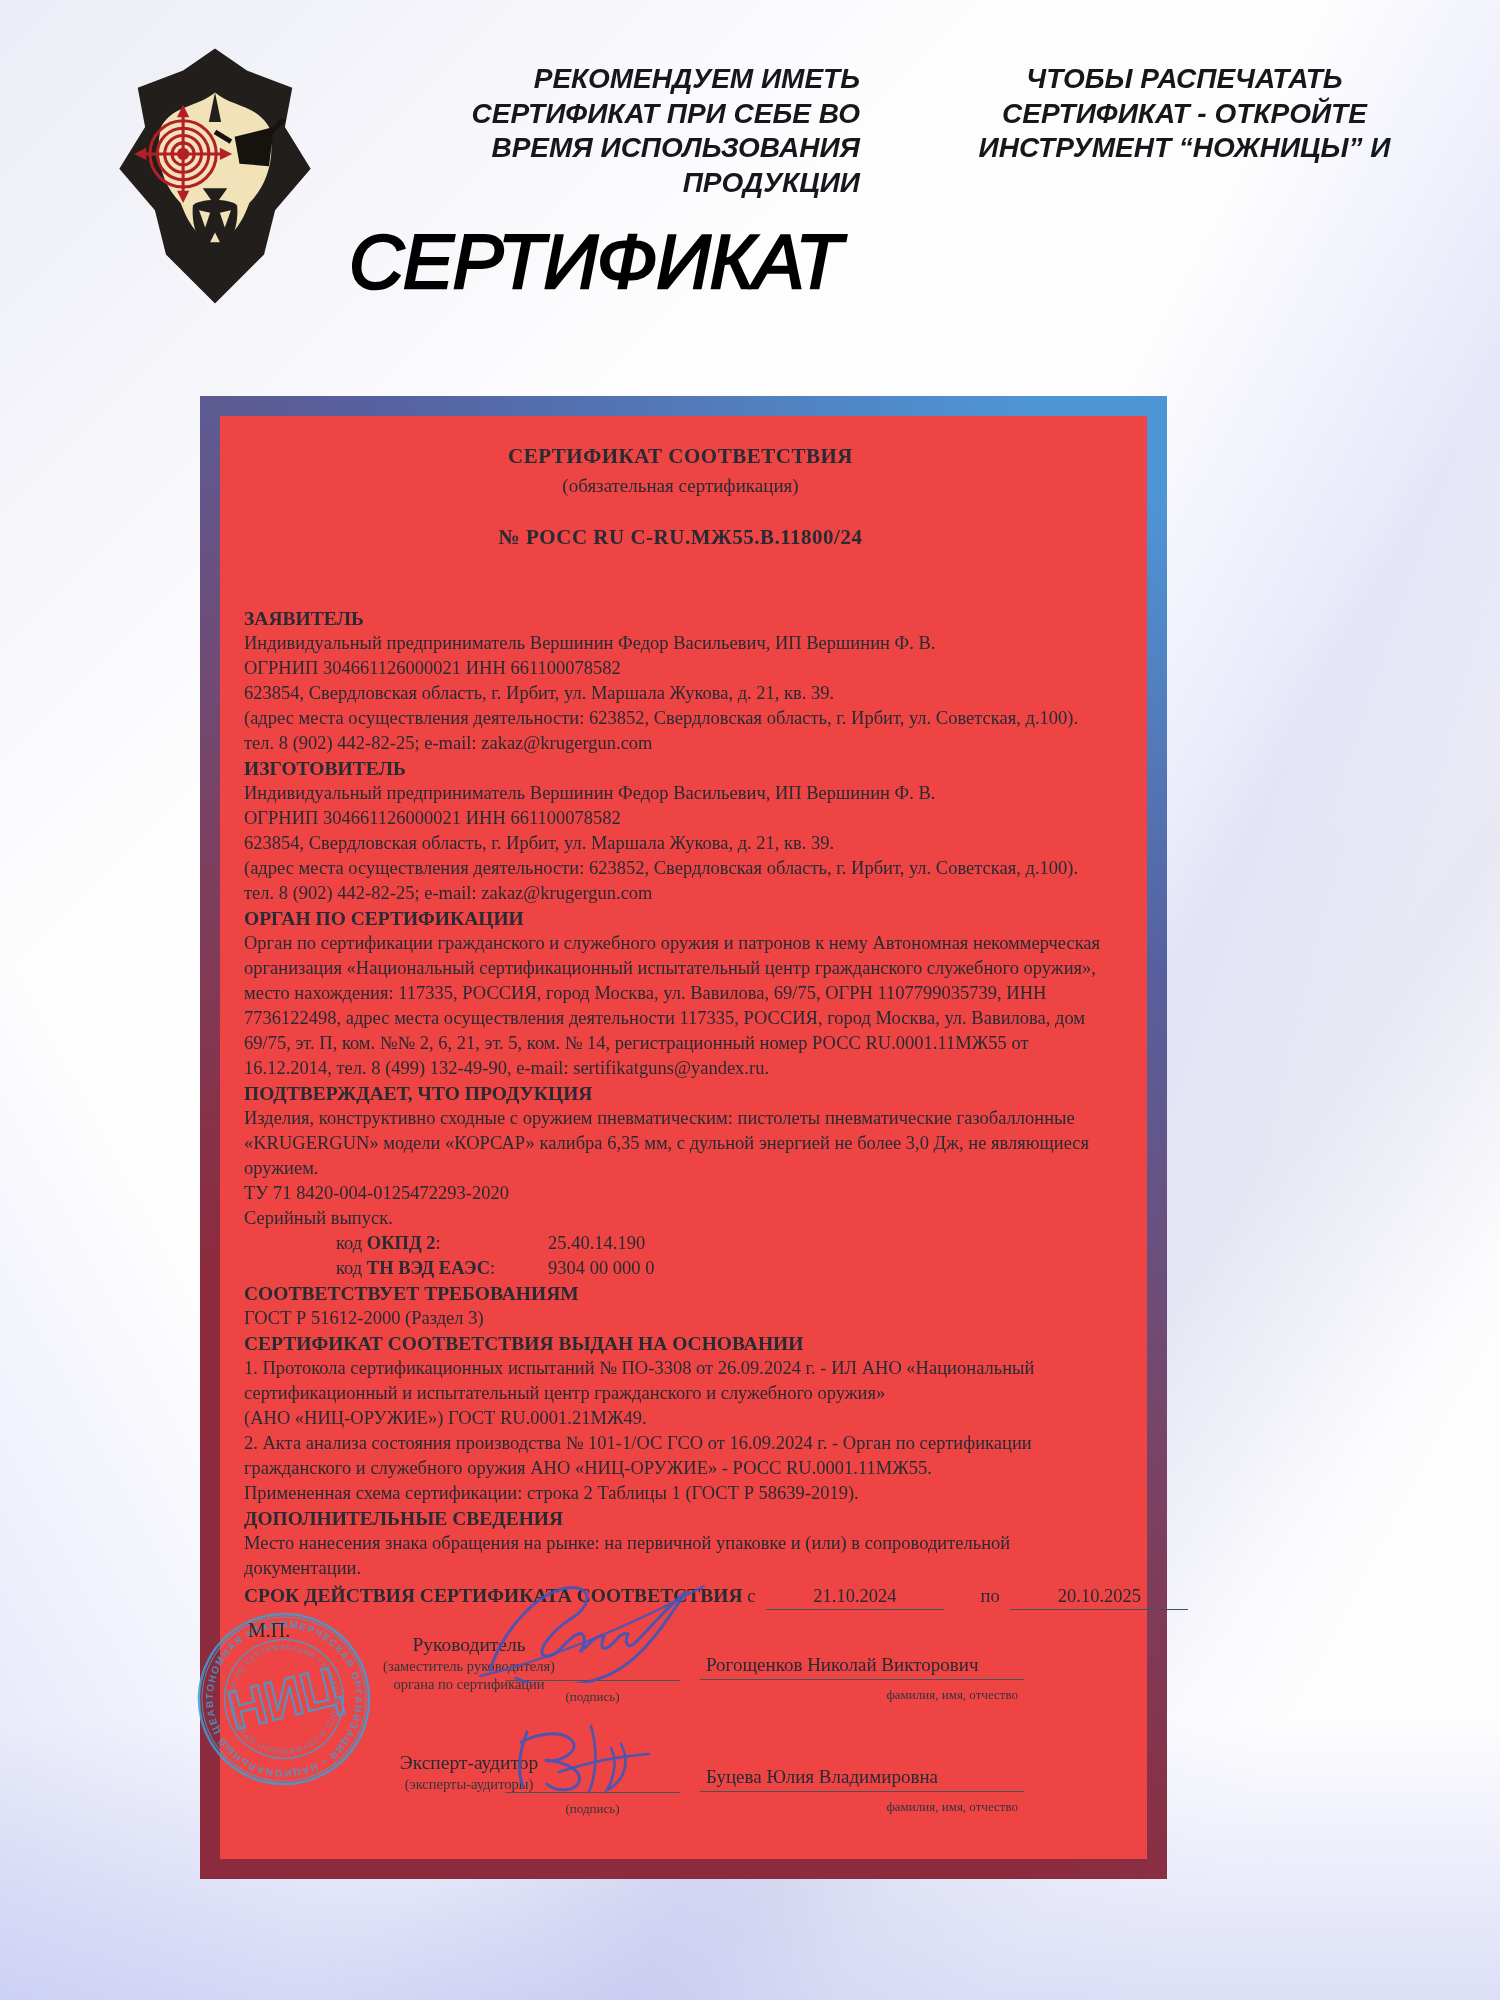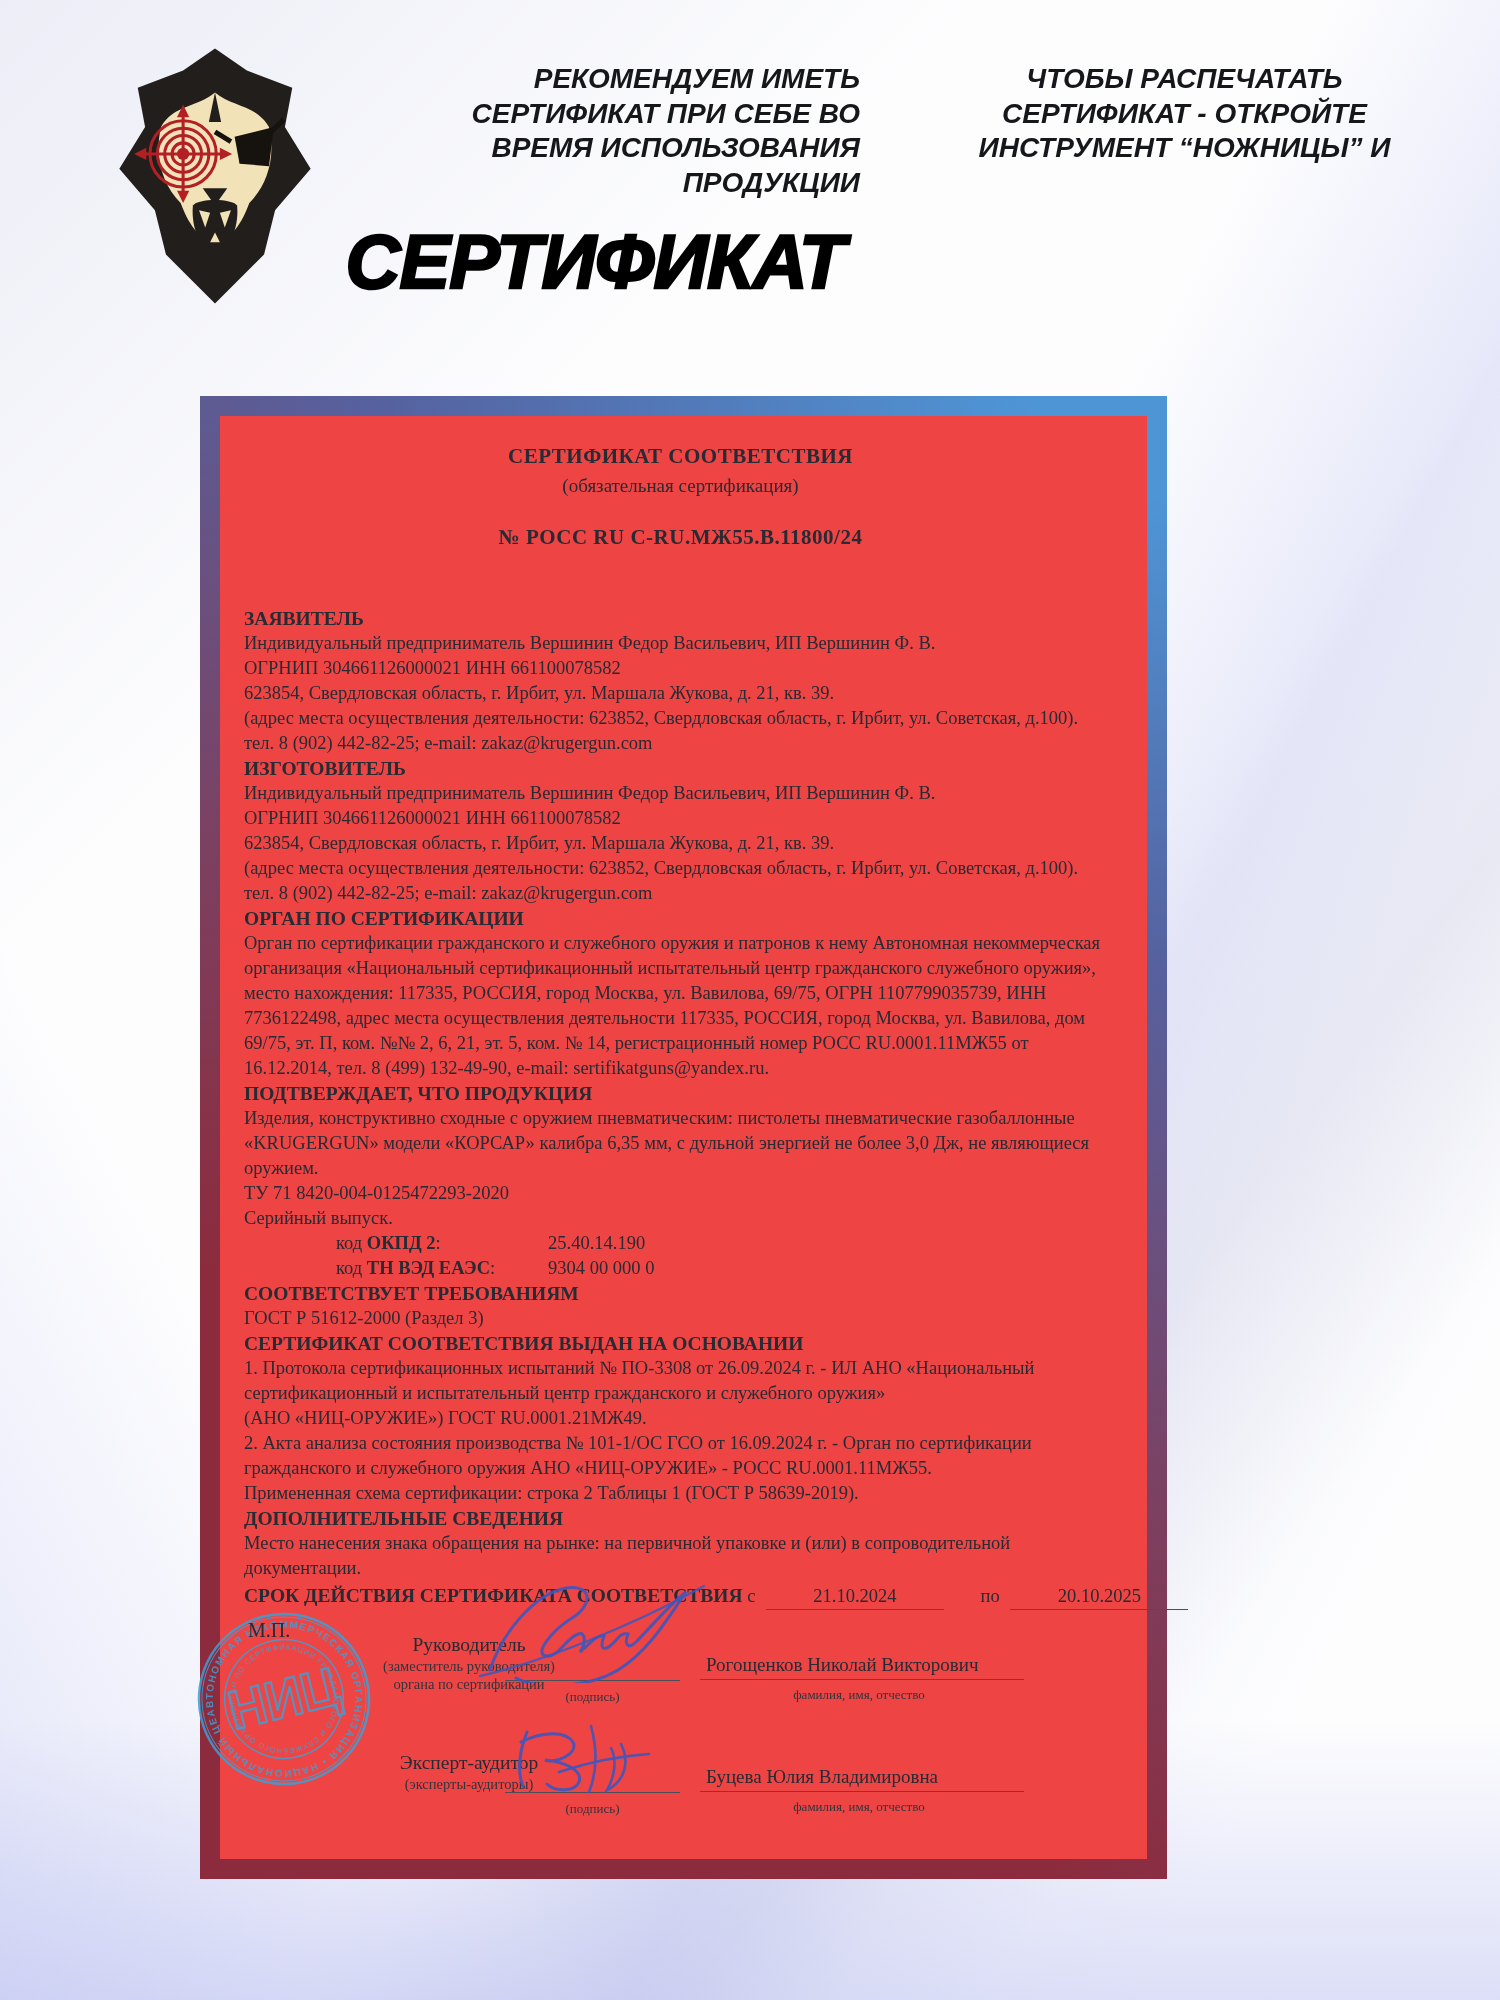--- a/index.html
+++ b/index.html
@@ -14,21 +14,21 @@
       linear-gradient(125deg, rgba(255,255,255,0) 60%, rgba(205,205,220,0.35) 72%, rgba(255,255,255,0) 82%),
       #fdfdfe;
   }
   
   .logo{position:absolute;left:92px;top:46px;width:246px;height:260px;}
   .hdr-note{position:absolute;top:62px;font-size:28px;line-height:34.5px;font-weight:700;font-style:italic;color:#15171a;}
   .hdr-note.left{left:300px;width:560px;text-align:right;}
   .hdr-note.right{left:897px;width:575px;text-align:center;}
   .big-title{
     position:absolute;left:145px;top:218px;width:900px;text-align:center;
-    font-size:76px;font-weight:700;font-style:italic;color:#000;
+    font-size:76px;font-weight:400;font-style:italic;color:#000;
     letter-spacing:-1px;-webkit-text-stroke:2.5px #000;
   }
   
   .cert-frame{
     position:absolute;left:200px;top:396px;width:967px;height:1483px;box-sizing:border-box;
     border:20px solid;
     border-image:linear-gradient(215deg, var(--border-top) 4%, #56619f 26%, #7c4060 52%, var(--border-bottom) 72%) 1;
     background:#ef4444;
   }
   .paper{
@@ -59,21 +59,21 @@
   .role1{top:8px;} .role2{top:126px;}
   .sig-line{position:absolute;border-bottom:1.5px solid #4a4f58;width:175px;left:261px;}
   .sig-cap{position:absolute;width:175px;left:261px;text-align:center;font-size:13px;color:#31353c;}
   .line1{top:56px;} .cap1{top:60px;}
   .line2{top:168px;} .cap2{top:172px;}
   .sig-svg{position:absolute;z-index:2;}
   .sig1{left:228px;top:-46px;width:240px;height:105px;}
   .sig2{left:255px;top:96px;width:185px;height:74px;}
   .sig-name{position:absolute;left:456px;width:318px;border-bottom:1.5px solid #4a4f58;font-size:19px;padding:0 0 2px 6px;}
   .name1{top:28px;} .name2{top:140px;}
-  .name-cap{position:absolute;left:456px;width:318px;text-align:center;font-size:13px;color:#31353c;}
+  .name-cap{position:absolute;left:456px;width:318px;text-align:right;font-size:13px;color:#31353c;}
   .ncap1{top:58px;} .ncap2{top:170px;}
 </style>
 </head>
 <body>
 
 <div class="logo">
   <svg viewBox="0 0 200 212" width="246" height="260">
     <path d="M100,2 L126,20 L163,34 L157,66 L178,100 L149,134 L140,170 L100,210 L60,170 L51,134 L22,100 L43,66 L37,34 L74,20 Z" fill="#221e1b"></path>
     <path d="M100,38 C86,50 66,48 56,66 C50,92 58,114 72,128 C80,150 90,158 100,161 C110,158 120,150 128,128 C142,114 150,92 144,66 C134,48 114,50 100,38 Z" fill="#f2e2b8"></path>
     <path d="M100,38 L95,62 L105,62 Z" fill="#221e1b"></path>

